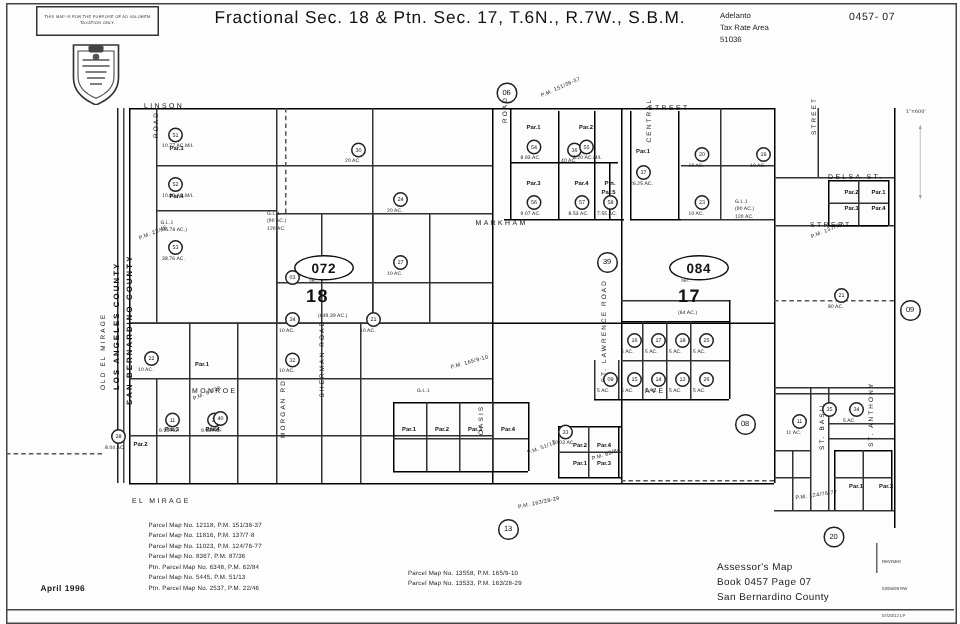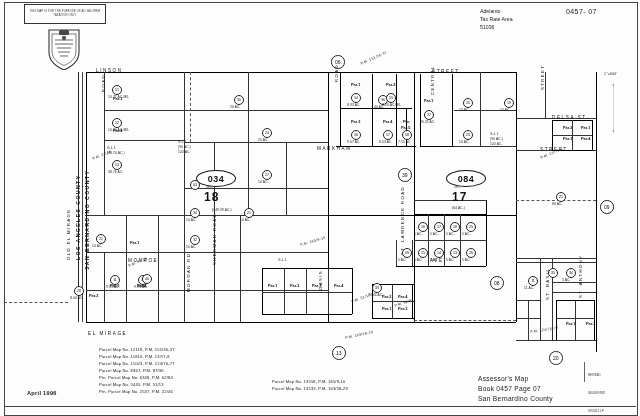--- a/index.html
+++ b/index.html
@@ -78,20 +78,21 @@
   </div>
 
   <svg id="seal" class="abs" viewBox="0 0 36 44">
     <path d="M3 4 h30 v22 c0 10 -8 15 -15 18 c-7 -3 -15 -8 -15 -18 z" fill="none" stroke="#333" stroke-width="1.1"></path>
     <path d="M6 8 h24 v17 c0 8 -6 12 -12 14.5 C12 37 6 33 6 25 z" fill="#fff" stroke="#444" stroke-width=".7"></path>
     <rect x="13" y="4" width="10" height="5" rx="1.5" fill="#444"></rect>
     <path d="M9 14 h18 M9 18 h18 M11 22 h14 M12 26 h12 M14 30 h8" stroke="#555" stroke-width=".9"></path>
     <circle cx="18" cy="12" r="2.2" fill="#555"></circle>
   </svg>
 
+  <div id="title" class="txt">Fractional Sec. 18 &amp; Ptn. Sec. 17, T.6N., R.7W., S.B.M.</div>
   <div id="city" class="txt" style="white-space:pre">Adelanto
 Tax Rate Area
 51036</div>
   <div id="booknum" class="txt">0457- 07</div>
 
   <div id="revbox" class="abs">
     <span style="white-space:pre">REVISED
 03/05/09 RW
 07/20/12 LP</span>
   </div>
@@ -206,21 +207,21 @@
     <div class="pl plv" style="left:528px;top:300px;height:40px;"></div>
     <div class="dash" style="left:516px;top:200px;width:80px;"></div>
     <div class="dash" style="left:4px;top:302px;width:64px;"></div>
     <div class="dash" style="left:414px;top:320px;width:102px;"></div>
 
     <div class="pl" style="left:78px;top:72px;width:1px;height:250px;background:#222;"></div>
     <div class="pl" style="left:82px;top:72px;width:0.8px;height:250px;background:#444;"></div>
   </div>
 
   <div id="annotations" class="abs" style="left:0;top:0;width:640px;height:416px;">
-      <div class="oval" style="left: 196px; top: 170px;;width:38px;height:15px;">034</div>
+      <div class="oval" style="left: 196px; top: 170px;;width:38px;height:15px;">072</div>
       <div class="oval" style="left: 446px; top: 170px;;width:38px;height:15px;">084</div>
       <div class="secsm" style="left: 206px; top: 185px;">SEC.</div>
       <div class="secno" style="left: 204px; top: 190px;">18</div>
       <div class="secsm" style="left: 454px; top: 185px;">SEC.</div>
       <div class="secno" style="left: 452px; top: 190px;">17</div>
       <div class="circ c11" style="left: 331px; top: 55px;">06</div>
       <div class="circ c11" style="left: 398px; top: 168px;">39</div>
       <div class="circ c11" style="left: 600px; top: 200px;">09</div>
       <div class="circ c11" style="left: 490px; top: 276px;">08</div>
       <div class="circ c11" style="left: 332px; top: 346px;">13</div>

